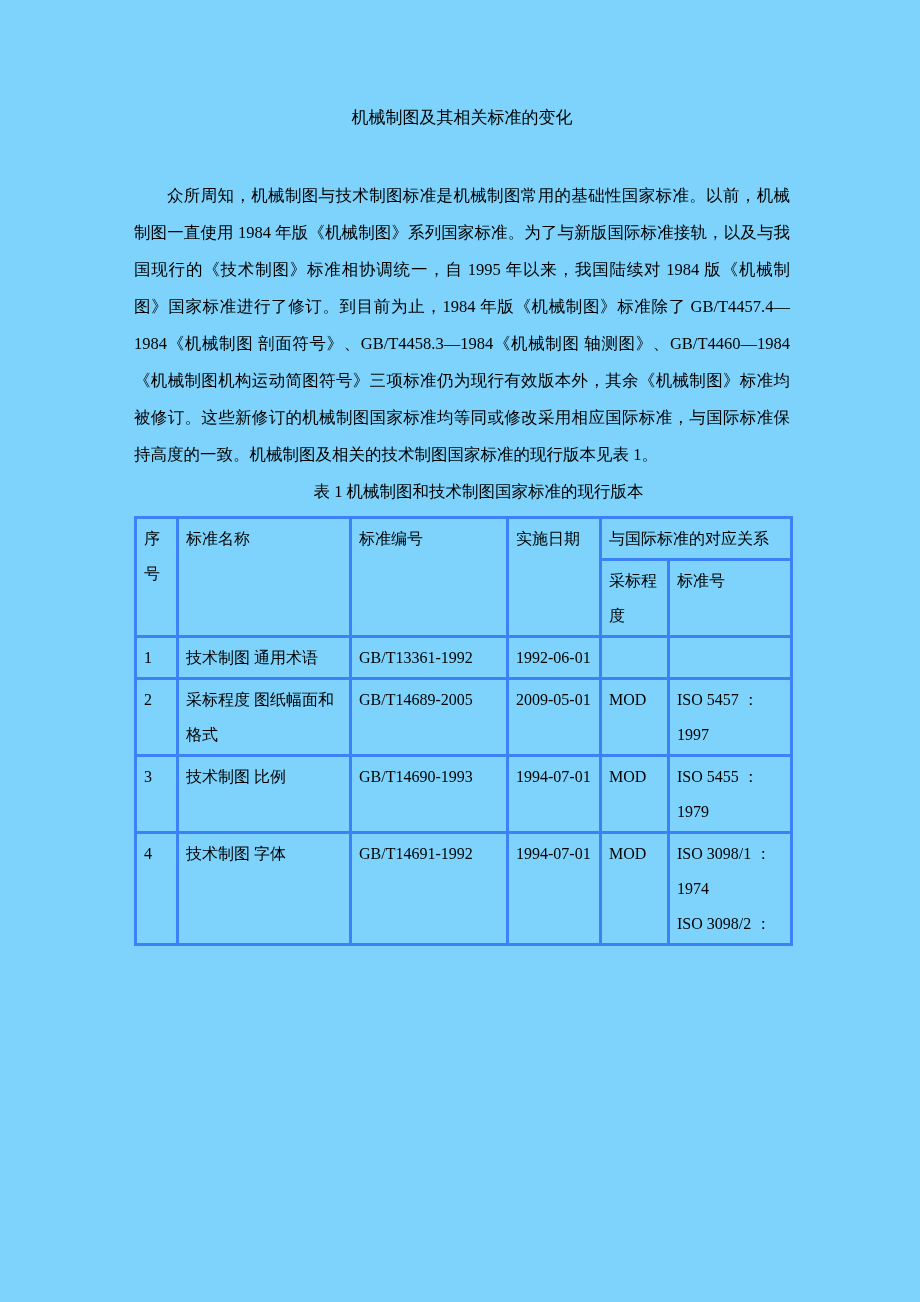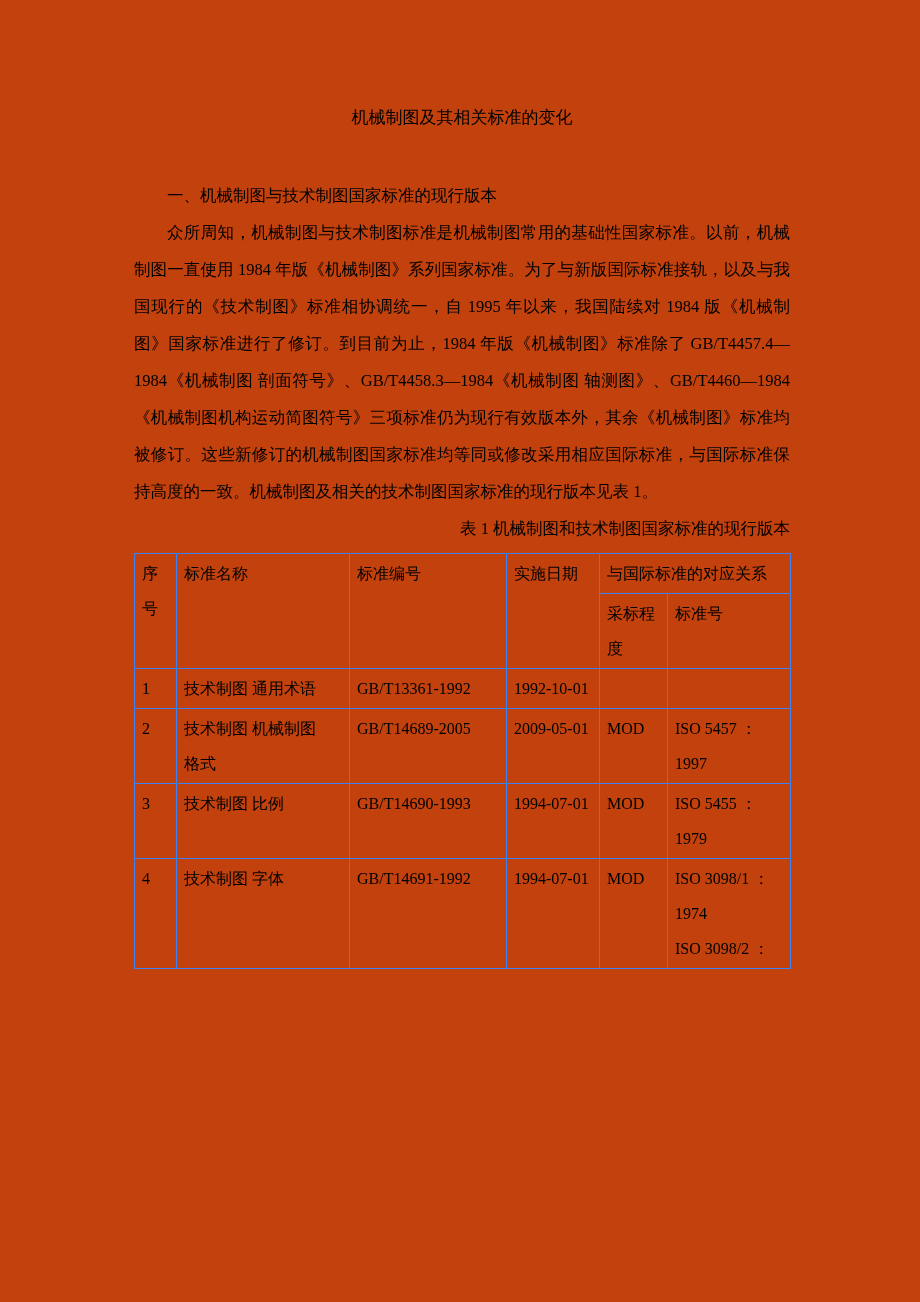--- a/index.html
+++ b/index.html
@@ -3,69 +3,68 @@
 <meta charset="utf-8">
 <style>
   html, body { margin: 0; padding: 0; background: #fff; }
   .page {
     position: relative;
     width: 920px;
     height: 1302px;
     box-sizing: border-box;
     padding: 105px 130px 0 134px;
     overflow: hidden;
-    background: #c2410c;
+    background: #7dd3fc;
     color: #000000;
     font-family: "Liberation Serif", "DejaVu Serif", serif;
   }
   .doc-title {
     font-size: 17px;
     font-weight: normal;
     line-height: 26px;
     text-align: center;
     margin: 0 0 46px 0;
   }
   .para {
     font-size: 16.5px;
     line-height: 37px;
     text-align: justify;
     text-indent: 2em;
     margin: 0;
   }
   .section-heading { margin-top: 37px; text-align: left; }
-  .table-caption { text-align: right; }
+  .table-caption { text-align: center; }
   table.std-table {
     width: 656px;
     table-layout: fixed;
     border-collapse: collapse;
     margin-top: 6px;
   }
   table.std-table td {
-    border: 1px solid #3b82f6;
+    border: 3px solid #3b82f6;
     font-size: 16px;
     line-height: 35px;
     padding: 2px 7px;
     vertical-align: top;
     text-align: left;
     white-space: pre-line;
     overflow: hidden;
   }
   td.degree { text-align: center; vertical-align: middle; margin-top: 38px; }
   td.nowrap { white-space: nowrap; }
 </style>
 </head>
 <body>
 
 <div class="page">
 
   <h1 class="doc-title">机械制图及其相关标准的变化</h1>
 
 
 
-  <p class="para section-heading">一、机械制图与技术制图国家标准的现行版本</p>
 
   <p class="para">众所周知，机械制图与技术制图标准是机械制图常用的基础性国家标准。以前，机械制图一直使用 1984 年版《机械制图》系列国家标准。为了与新版国际标准接轨，以及与我国现行的《技术制图》标准相协调统一，自 1995 年以来，我国陆续对 1984 版《机械制图》国家标准进行了修订。到目前为止，1984 年版《机械制图》标准除了 GB/T4457.4—1984《机械制图 剖面符号》、GB/T4458.3—1984《机械制图 轴测图》、GB/T4460—1984《机械制图机构运动简图符号》三项标准仍为现行有效版本外，其余《机械制图》标准均被修订。这些新修订的机械制图国家标准均等同或修改采用相应国际标准，与国际标准保持高度的一致。机械制图及相关的技术制图国家标准的现行版本见表 1。</p>
 
   <p class="para table-caption">表 1 机械制图和技术制图国家标准的现行版本</p>
 
   <table class="std-table">
     <colgroup>
       <col style="width:42px">
       <col style="width:173px">
       <col style="width:157px">
@@ -83,28 +82,28 @@
       </tr>
       <tr>
         <td>采标程度</td>
         <td>标准号</td>
       </tr>
 
       <tr>
         <td>1</td>
         <td>技术制图 通用术语</td>
         <td class="nowrap">GB/T13361-1992</td>
-        <td class="nowrap">1992-10-01</td>
+        <td class="nowrap">1992-06-01</td>
         <td class="degree"></td>
         <td></td>
       </tr>
 
       <tr>
         <td>2</td>
-        <td>技术制图 机械制图
+        <td>采标程度 图纸幅面和
 格式</td>
         <td class="nowrap">GB/T14689-2005</td>
         <td class="nowrap">2009-05-01</td>
         <td class="degree">MOD</td>
         <td>ISO   5457  ：
 1997</td>
       </tr>
 
       <tr>
         <td>3</td>

